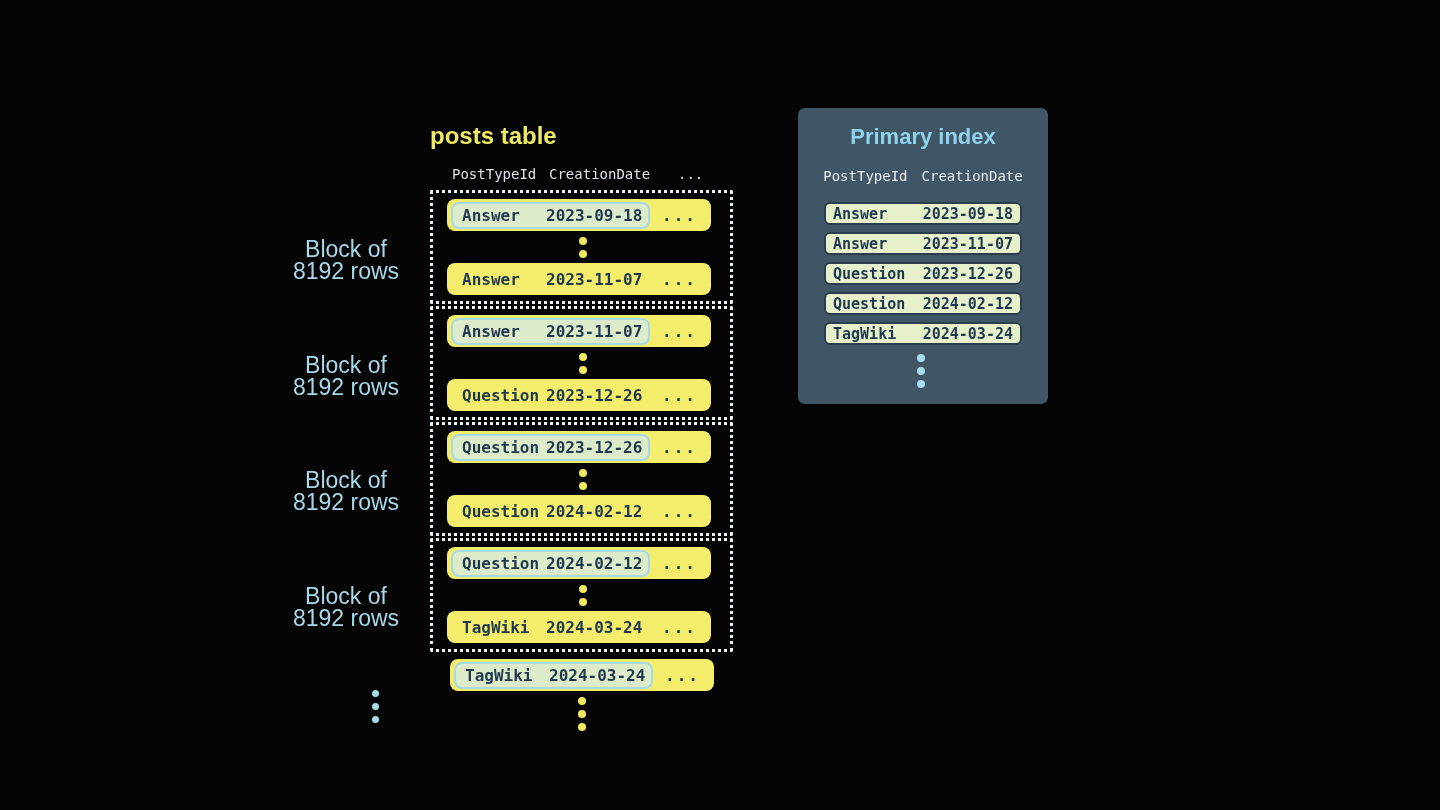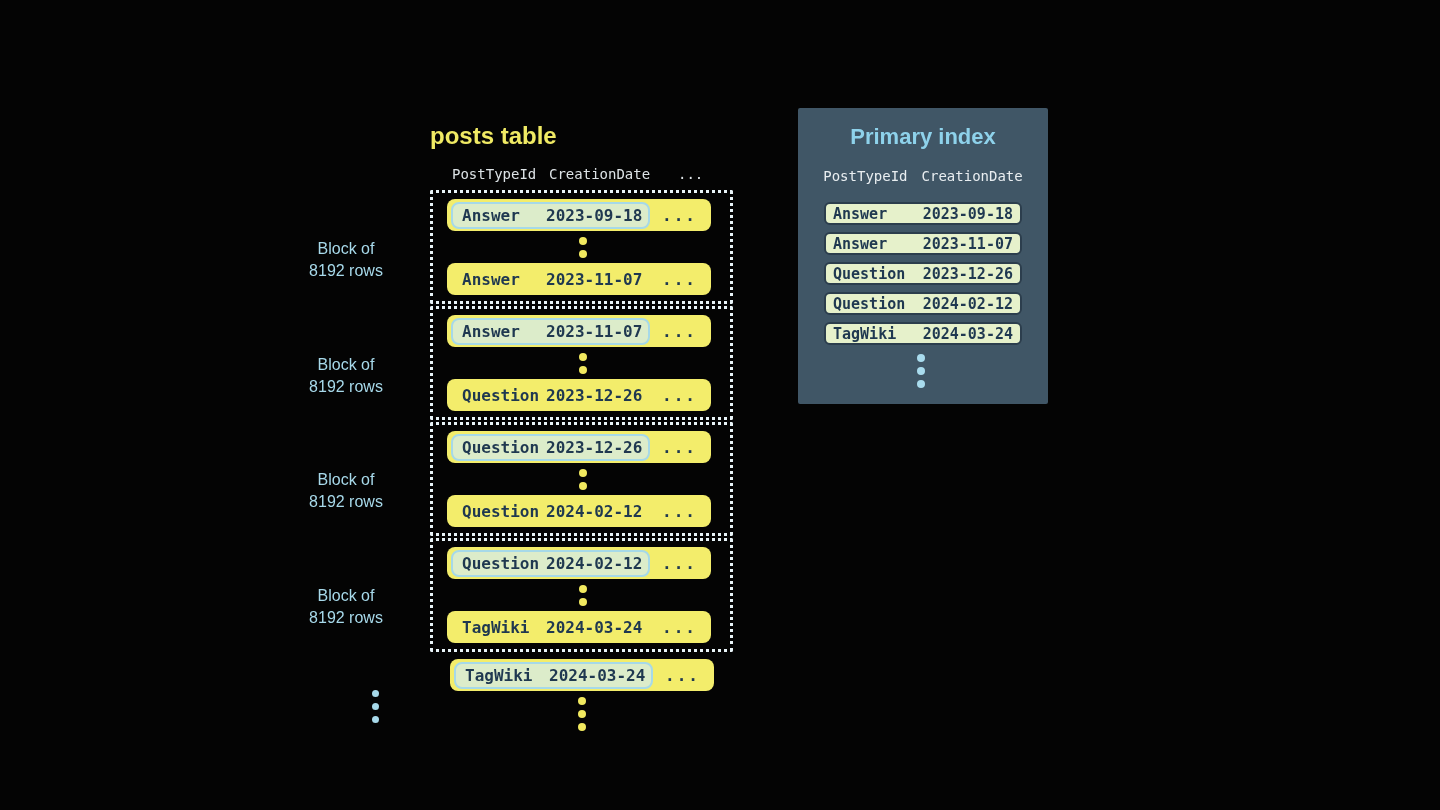--- a/index.html
+++ b/index.html
@@ -47,27 +47,27 @@
 
   .vdots { position:absolute; }
   .vdots i { display:block; border-radius:50%; }
   .vdots-yellow i { width:8px; height:8px; background:#f1e95f; margin-bottom:5px; }
   .vdots-blue   i { width:8px; height:8px; background:#a9dcee; margin-bottom:5px; }
   .vdots-blue-sm i { width:7px; height:7px; background:#a7d9ea; margin-bottom:6px; }
   .block .vdots { left:146px; top:44px; }
 
   .blk-label {
     position:absolute; left:276px; width:140px; text-align:center;
-    font-size:16px; line-height:22px; color:#a7d9ea;
+    font-size:23px; line-height:22px; color:#a7d9ea;
   }
 
   
   .panel {
     position:absolute; left:798px; top:108px; width:250px; height:296px;
-    background:#405666; border-radius:2px;
+    background:#405666; border-radius:7px;
   }
   .panel-title {
     position:absolute; top:16px; left:0; width:100%; text-align:center;
     font-size:22px; font-weight:700; color:#8ed2eb;
   }
   .panel-headers {
     position:absolute; top:60px; left:0; width:100%;
     display:flex; justify-content:center; gap:14px;
     font-size:14px; color:#e9eef1;
     font-family:"DejaVu Sans Mono", monospace;

